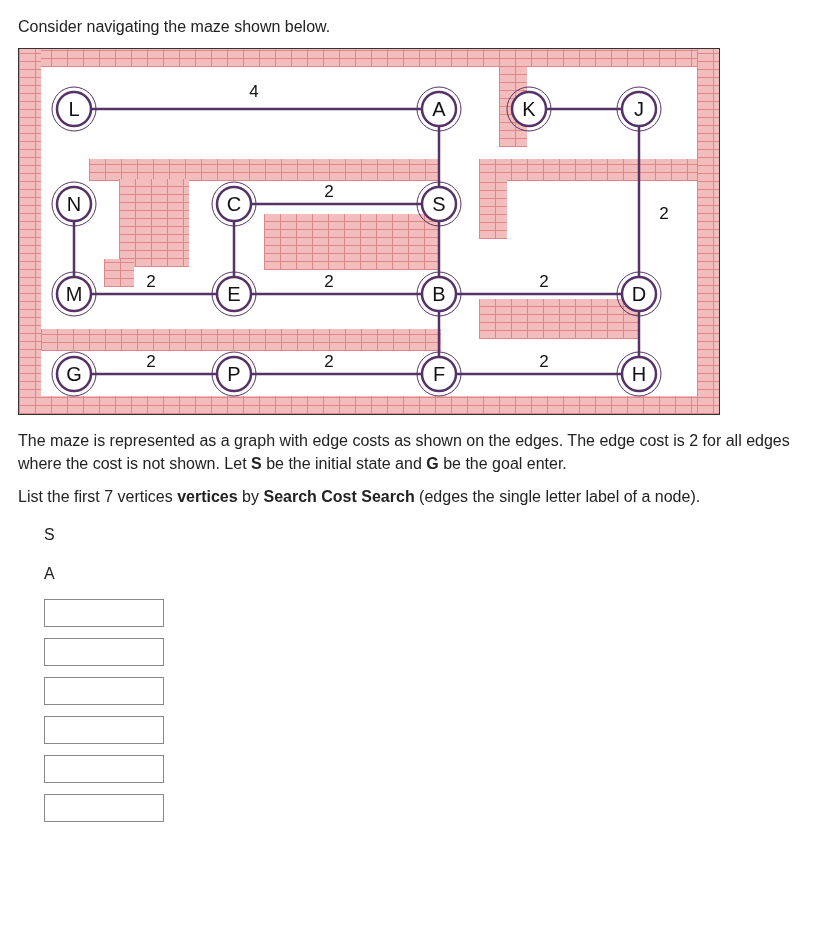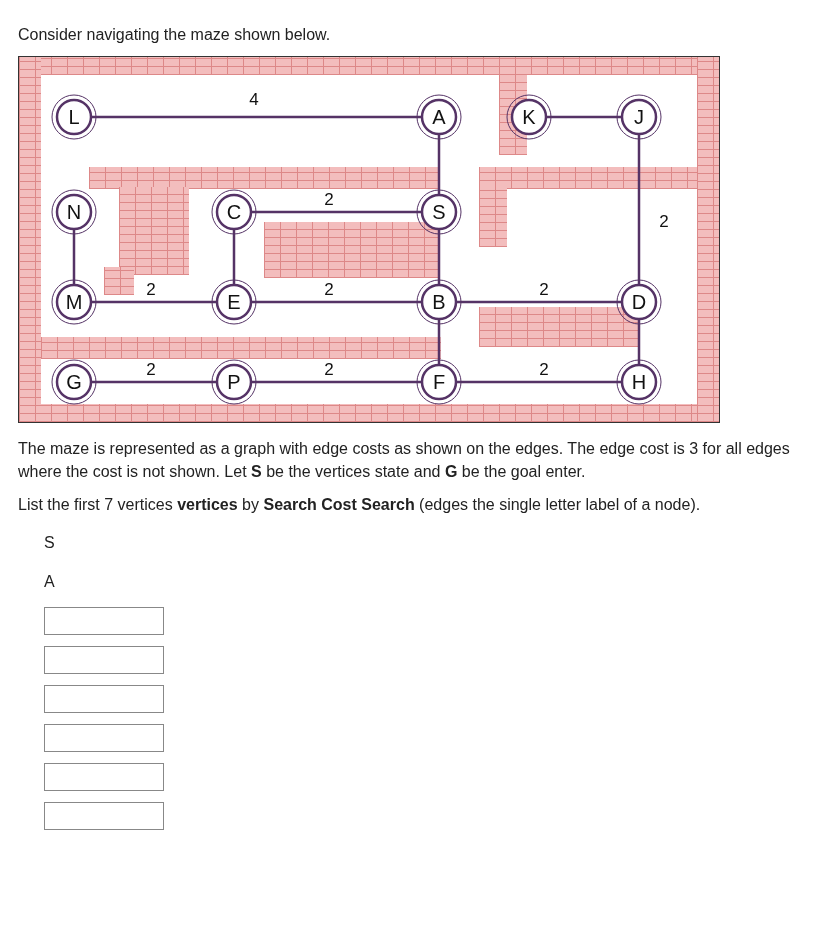--- a/index.html
+++ b/index.html
@@ -4,21 +4,21 @@
 <style>
   body {
     font-family: Arial, Helvetica, sans-serif;
     font-size: 16px;
     color: #222;
     margin: 0;
     padding: 18px;
     width: 828px;
     box-sizing: border-box;
   }
-  .prompt-text { margin: 8px 0 12px 0; }
+  .prompt-text { margin: 0 0 12px 0; }
   .maze-wrap {
     position: relative;
     width: 700px;
     height: 365px;
     border: 1px solid #333;
     background: #fff;
     overflow: hidden;
     margin-bottom: 14px;
   }
   
@@ -169,21 +169,21 @@
       </g>
     <g>
         <circle class="node-outer" cx="620" cy="325" r="22"></circle>
         <circle class="node-circle" cx="620" cy="325" r="17"></circle>
         <text class="node-label" x="620" y="325">H</text>
       </g>
   </svg>
 </div>
 
 <p class="body-text">
-  <span>The maze is represented as a graph with edge costs as shown on the edges. The edge cost is 3 for all edges where the cost is not shown.  Let </span><b>S</b><span> be the vertices state and </span><b>G</b><span> be the goal enter.</span>
+  <span>The maze is represented as a graph with edge costs as shown on the edges. The edge cost is 2 for all edges where the cost is not shown.  Let </span><b>S</b><span> be the initial state and </span><b>G</b><span> be the goal enter.</span>
 </p>
 
 <p class="body-text">
   <span>List the first 7 vertices </span><b>vertices</b><span> by </span><b>Search Cost Search</b><span> (edges the single letter label of a node).</span>
 </p>
 
 <ol class="answers">
   <li>
       <span class="fixed">S</span>
     </li>

